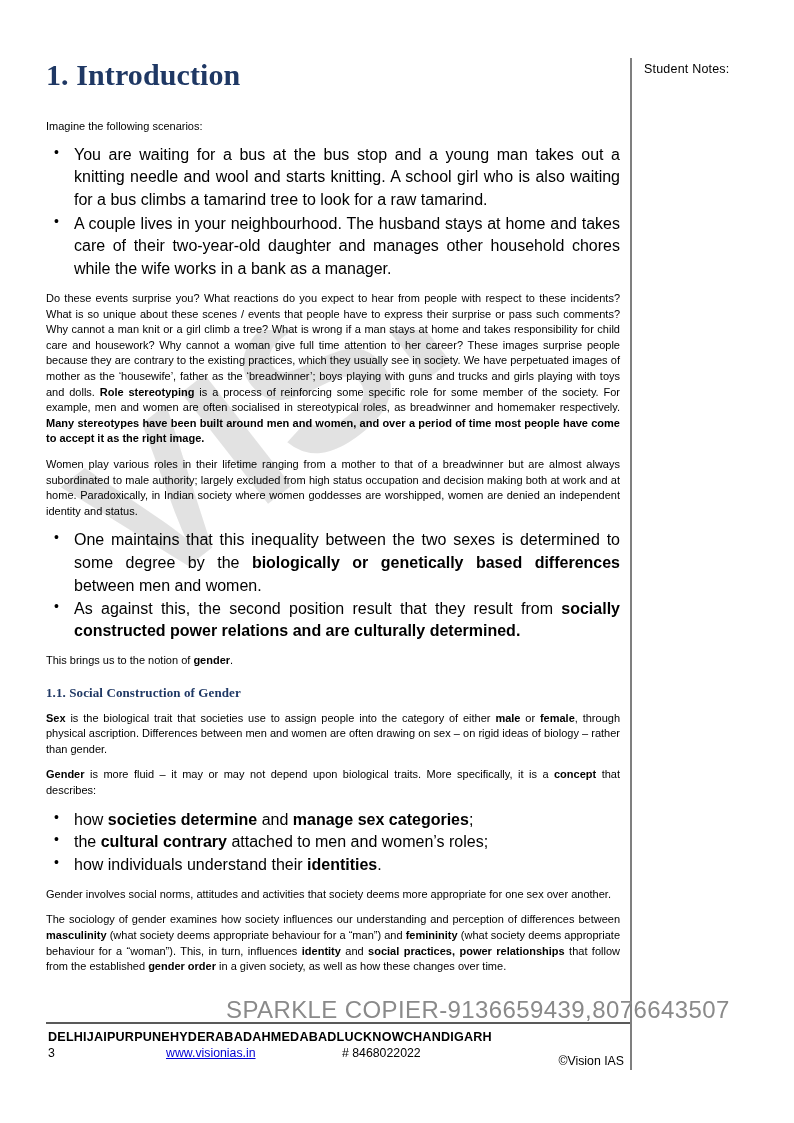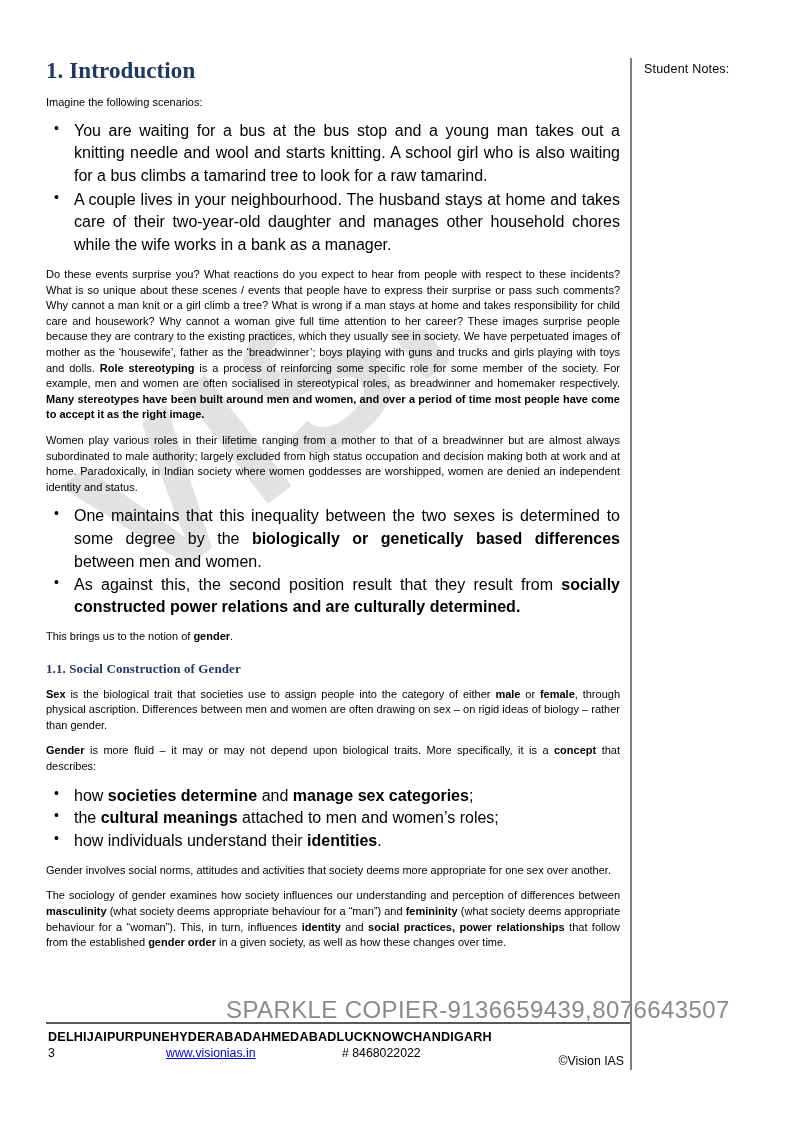--- a/index.html
+++ b/index.html
@@ -85,24 +85,24 @@
   .content {
     position: absolute;
     left: 46px;
     top: 58px;
     width: 574px;
     z-index: 1;
   }
 
   h1.sec {
     font-family: "Liberation Serif", serif;
-    font-size: 23px;
+    font-size: 30px;
     font-weight: bold;
     color: #1f3864;
-    margin: 0 0 11px 0;
+    margin: 0 0 27px 0;
     letter-spacing: 0.1px;
   }
   h2.subsec {
     font-family: "Liberation Serif", serif;
     font-size: 13px;
     font-weight: bold;
     color: #1f3864;
     margin: 16px 0 10px 0;
     letter-spacing: 0.1px;
   }
@@ -232,21 +232,21 @@
   <p class="body"><span>This brings us to the notion of </span><b>gender</b><span>.</span></p>
 
   <h2 class="subsec">1.1. Social Construction of Gender</h2>
 
   <p class="body"><b>Sex</b><span> is the biological trait that societies use to assign people into the category of either </span><b>male</b><span> or </span><b>female</b><span>, through physical ascription. Differences between men and women are often drawing on sex – on rigid ideas of biology – rather than gender.</span></p>
 
   <p class="body"><b>Gender</b><span> is more fluid – it may or may not depend upon biological traits. More specifically, it is a </span><b>concept</b><span> that describes:</span></p>
 
   <ul class="bullets tight">
     <li><span>how </span><b>societies determine</b><span> and </span><b>manage sex categories</b><span>;</span></li>
-    <li><span>the </span><b>cultural meanings</b><span> attached to men and women’s roles;</span></li>
+    <li><span>the </span><b>cultural contrary</b><span> attached to men and women’s roles;</span></li>
     <li><span>how individuals understand their </span><b>identities</b><span>.</span></li>
   </ul>
 
   <p class="body">Gender involves social norms, attitudes and activities that society deems more appropriate for one sex over another.</p>
 
   <p class="body"><span>The sociology of gender examines how society influences our understanding and perception of differences between </span><b>masculinity</b><span> (what society deems appropriate behaviour for a “man”) and </span><b>femininity</b><span> (what society deems appropriate behaviour for a “woman”). This, in turn, influences </span><b>identity</b><span> and </span><b>social practices, power relationships</b><span> that follow from the established </span><b>gender order</b><span> in a given society, as well as how these changes over time.</span></p>
 
 </div>
 
 <div class="footer-rule"></div>

